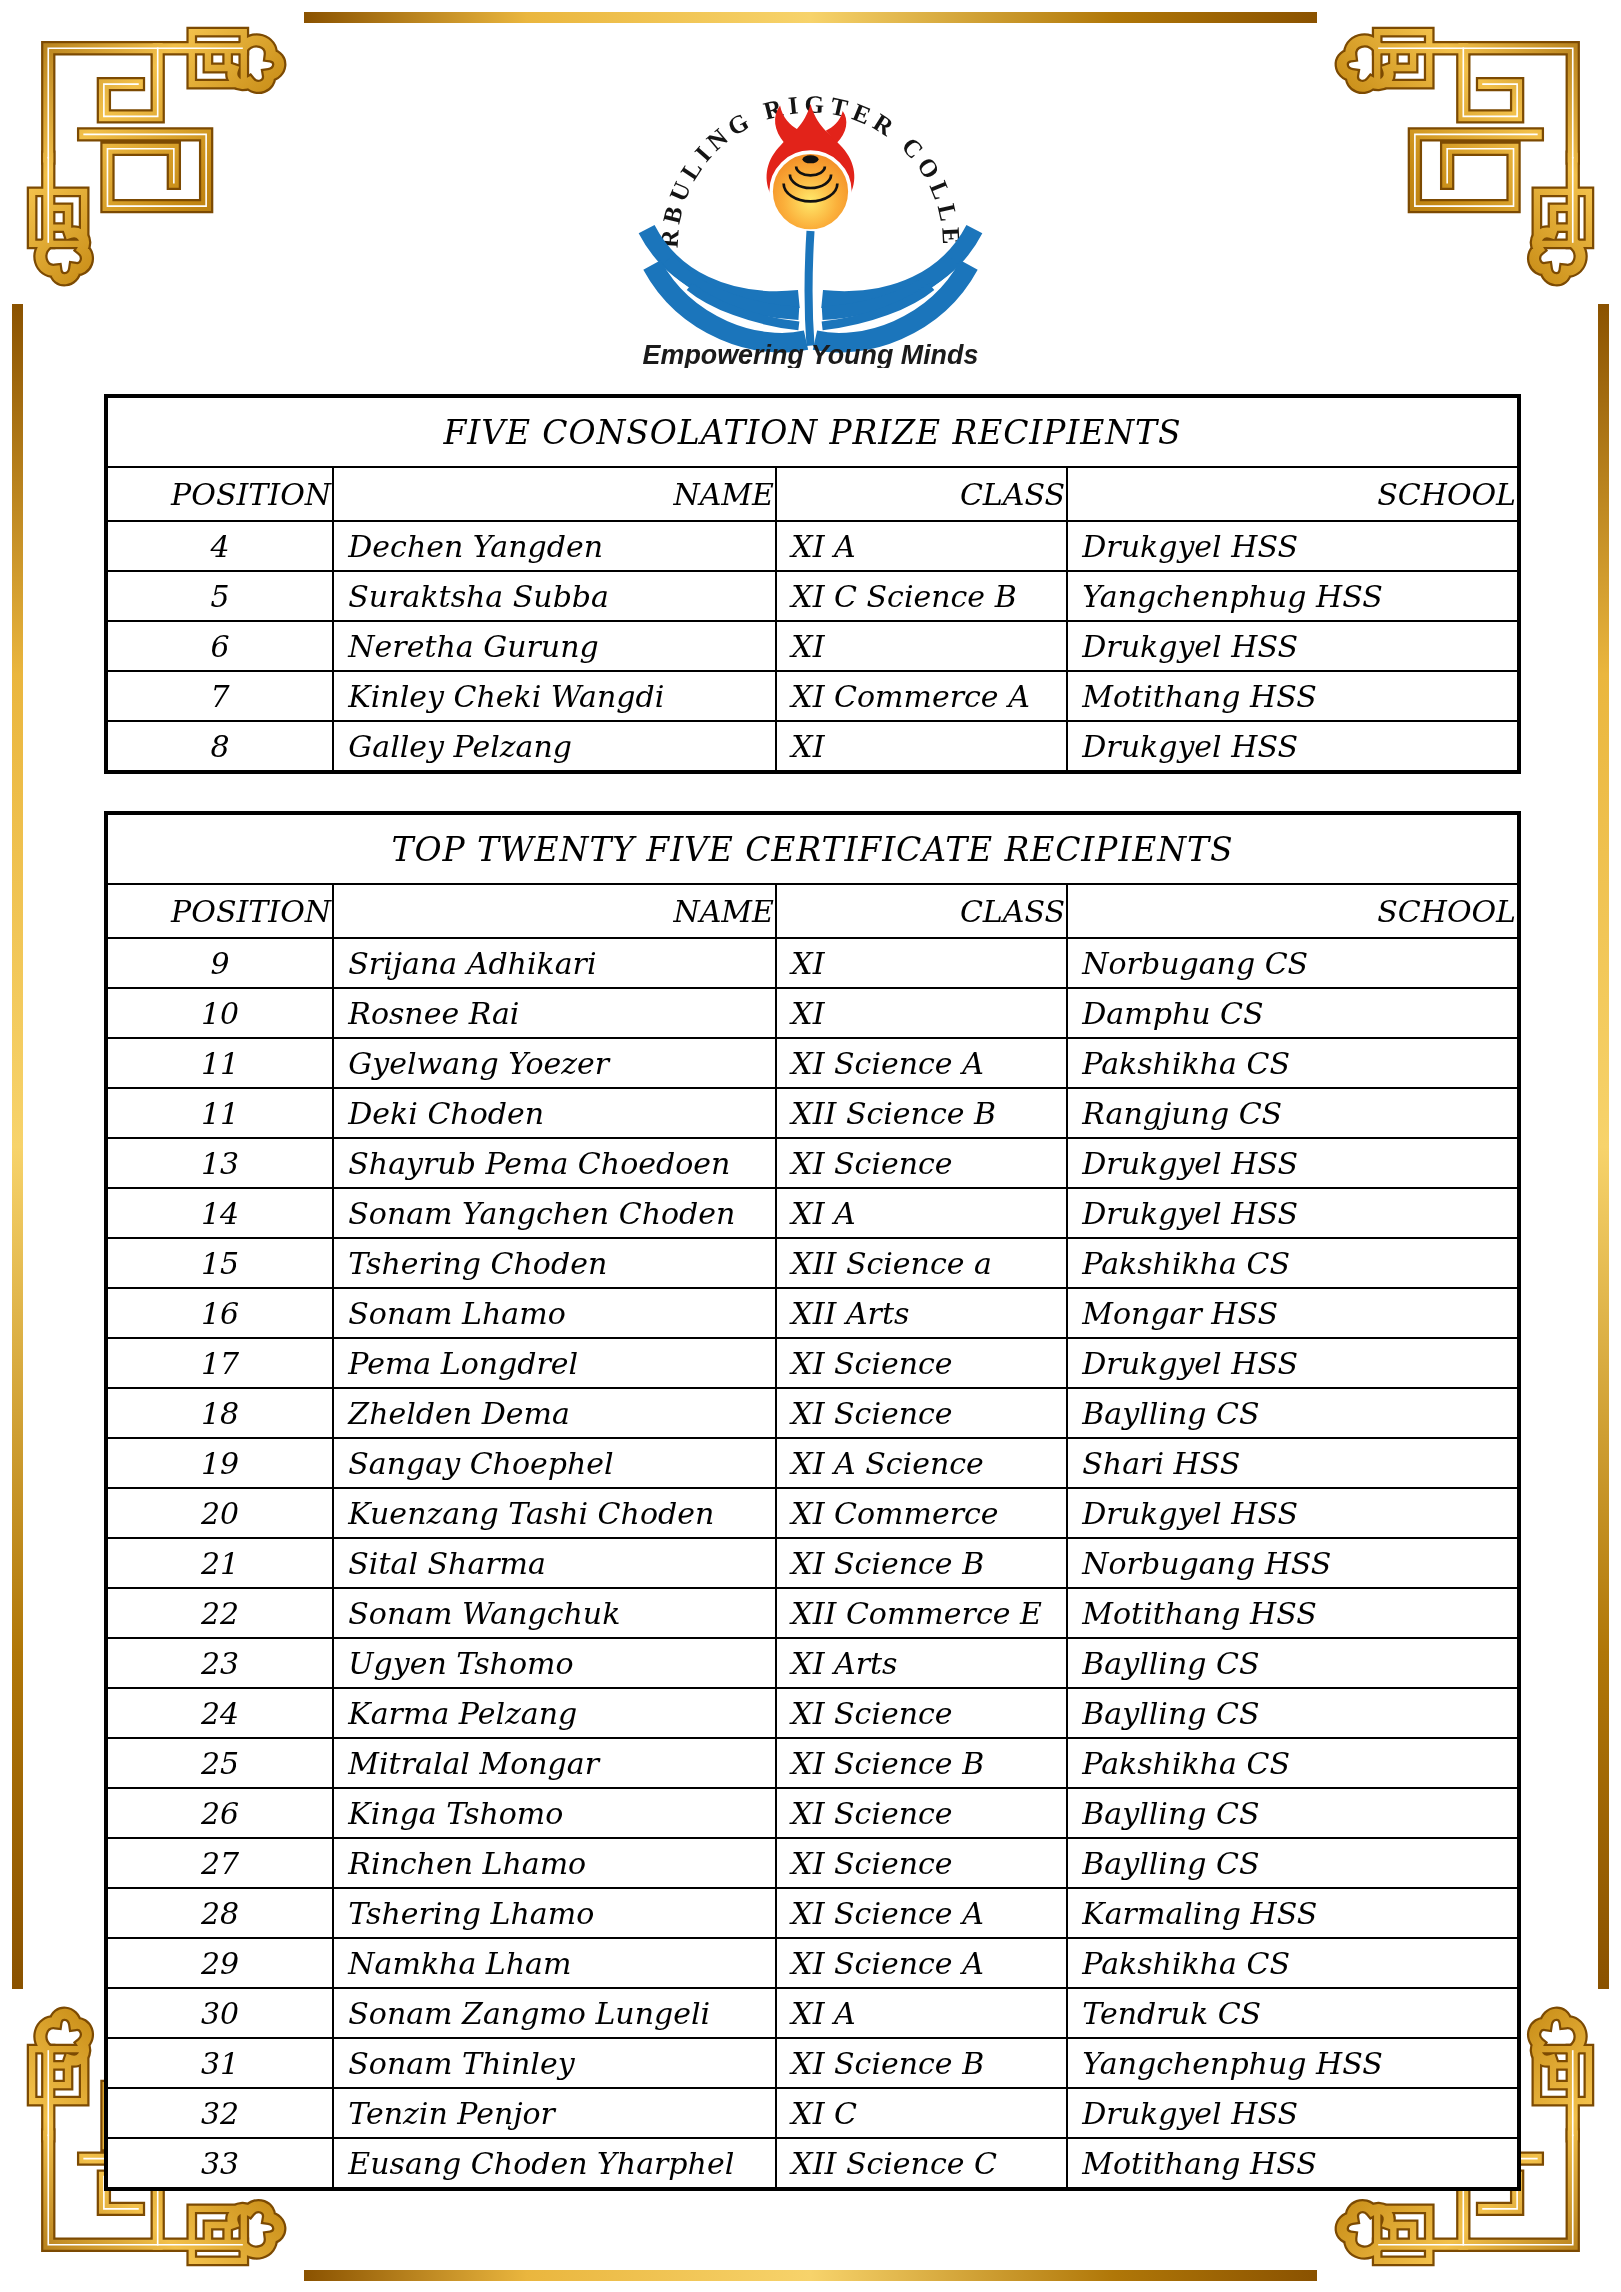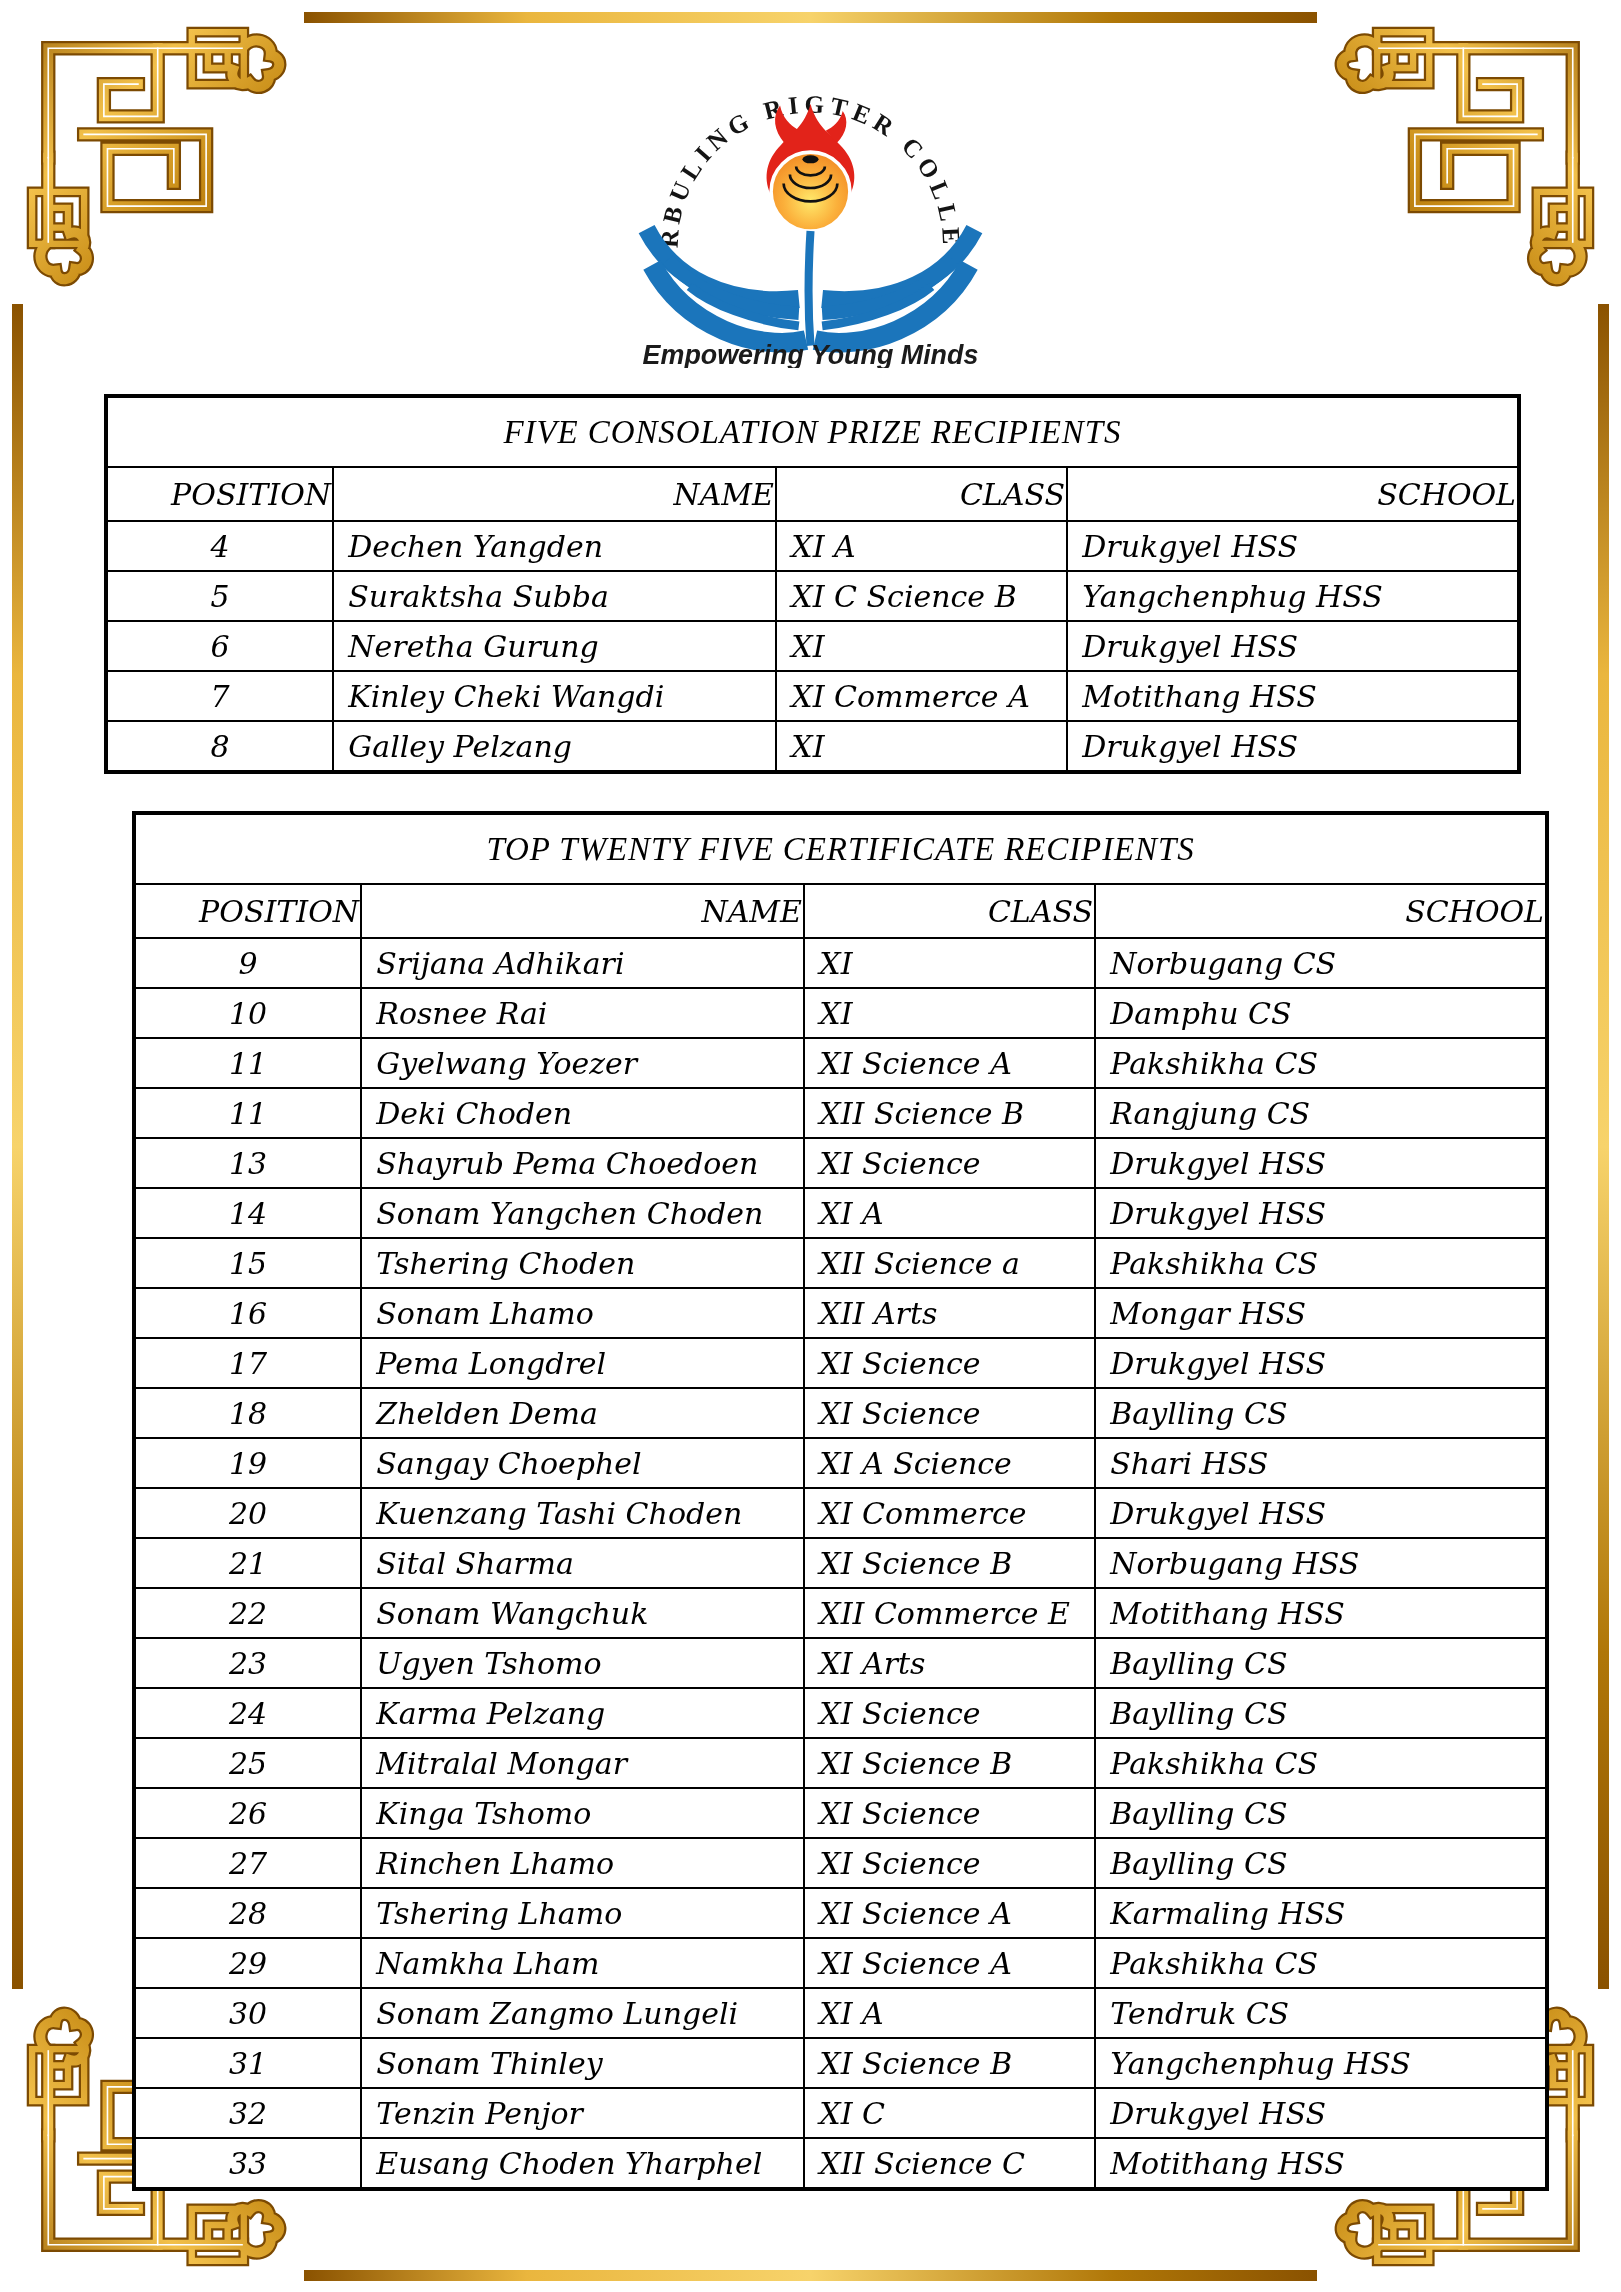--- a/index.html
+++ b/index.html
@@ -21,26 +21,26 @@
      background:linear-gradient(180deg,#8a5200,#eab63e 22%,#f7d36b 50%,#b07708 80%,#8a5200);}
   .bar-left{left:11.6px;}
   .bar-right{right:11.6px;}
 
   
   .logo{position:absolute;left:600px;top:59px;width:421px;height:309px;}
 
   
   .tblwrap{position:absolute;left:104px;width:1413px;}
   .tbl0{top:394px;}
-  .tbl1{top:811px;margin-left:28px;}
+  .tbl1{top:811px;}
   table{border-collapse:collapse;width:100%;table-layout:fixed;background:#fff;
         border:4.5px solid #000;}
   th,td{border:2.7px solid #000;font-style:italic;font-weight:normal;color:#000;
         overflow:hidden;white-space:nowrap;}
-  tr.title-row th{height:66px;font-size:33px;text-align:center;letter-spacing:0.9px;font-family:Liberation Serif, serif;}
+  tr.title-row th{height:66px;font-size:33px;text-align:center;letter-spacing:0.9px;}
   tr.head-row th{height:50px;font-size:30px;text-align:right;}
   td{height:48px;font-size:30px;text-align:left;padding:0 0 0 14.3px;}
   td.c0{text-align:center;padding:0;}
   col.w0{width:227px;} col.w1{width:443px;} col.w2{width:291px;} col.w3{width:452px;}
 </style>
 </head>
 <body>
 
 <div class="page">
 

